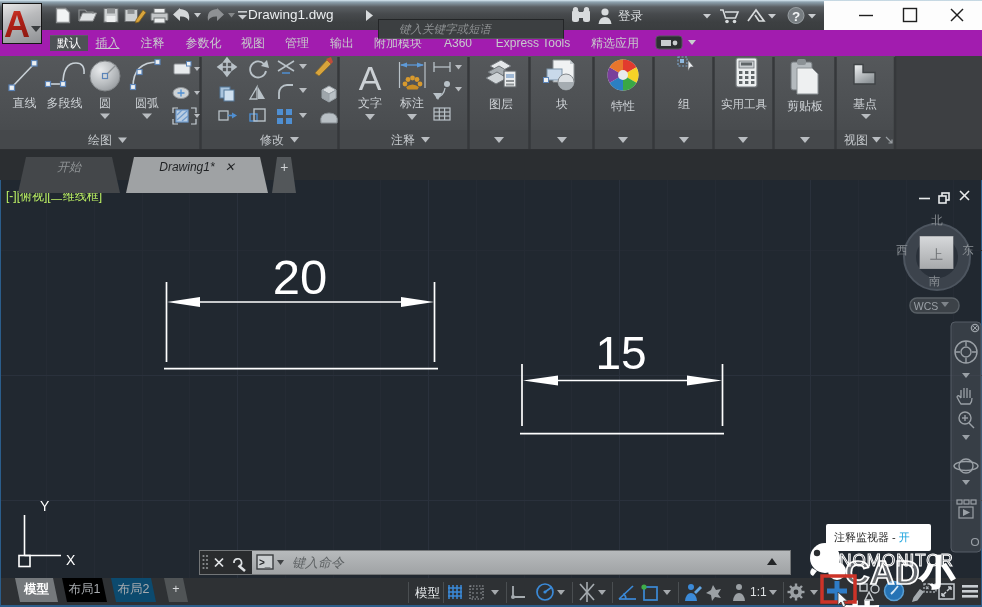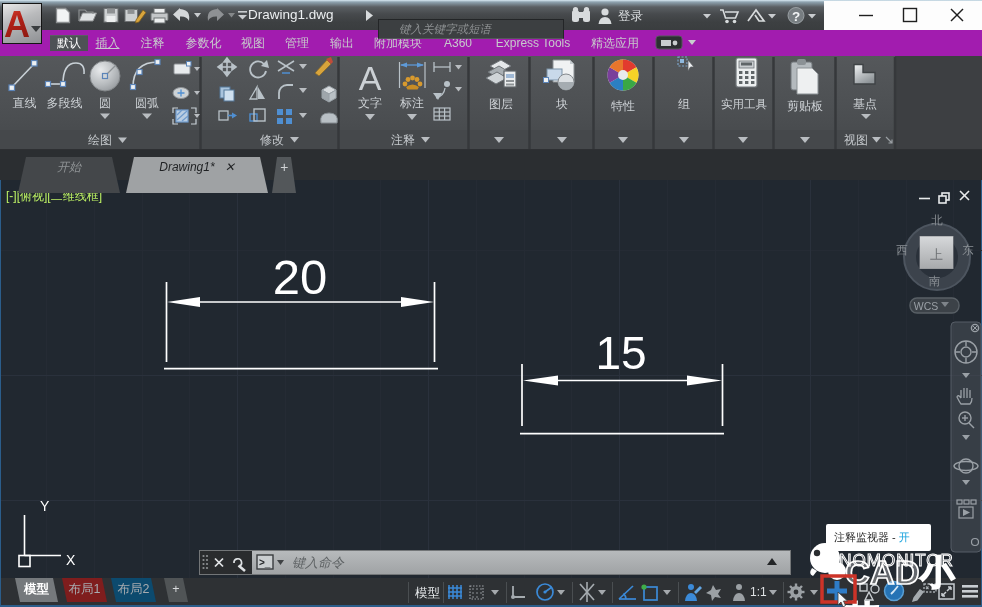--- a/index.html
+++ b/index.html
@@ -613,21 +613,21 @@
       <rect x="57" y="4" width="16" height="14" fill="#caced0" stroke="#3a3d3f" stroke-width="1.4"></rect>
       <text x="59" y="15" font-size="10" fill="#27292b" font-weight="bold">&gt;_</text>
       <polygon points="77,9 84,9 80.5,14" fill="#3f4244"></polygon>
       <text x="92" y="16" font-size="13" fill="#5f6365" font-style="italic">键入命令</text>
       <polygon points="567,14 577,14 572,7" fill="#232527"></polygon>
     </svg>
   </div>
 
   <div id="bottombar">
     <div class="ltab" style="left:14px;width:43px;background:#75797c;color:#ffffff;clip-path:polygon(0 0,38px 0,43px 100%,5px 100%);font-weight:bold;">模型</div>
-    <div class="ltab" style="left:61px;width:45px;background:#7f1d1d;color:#a8acb0;clip-path:polygon(0 0,40px 0,45px 100%,5px 100%);">布局1</div>
+    <div class="ltab" style="left:61px;width:45px;background:#000000;color:#a8acb0;clip-path:polygon(0 0,40px 0,45px 100%,5px 100%);">布局1</div>
     <div class="ltab" style="left:110px;width:45px;background:#0c4a6e;color:#a8acb0;clip-path:polygon(0 0,40px 0,45px 100%,5px 100%);">布局2</div>
     <div class="ltab" style="left:163px;width:24px;background:#505456;color:#d6d9db;clip-path:polygon(0 0,19px 0,24px 100%,5px 100%);">+</div>
     <svg width="575" height="29" style="position:absolute;left:407px;top:0" font-family="Liberation Sans">
       <g stroke="#4a4e51" stroke-width="1">
         <line x1="0.5" y1="4" x2="0.5" y2="25"></line>
           <line x1="35.5" y1="4" x2="35.5" y2="25"></line>
         <line x1="98.5" y1="4" x2="98.5" y2="25"></line>
           <line x1="164.5" y1="4" x2="164.5" y2="25"></line>
         <line x1="204.5" y1="4" x2="204.5" y2="25"></line>
           <line x1="270.5" y1="4" x2="270.5" y2="25"></line>

